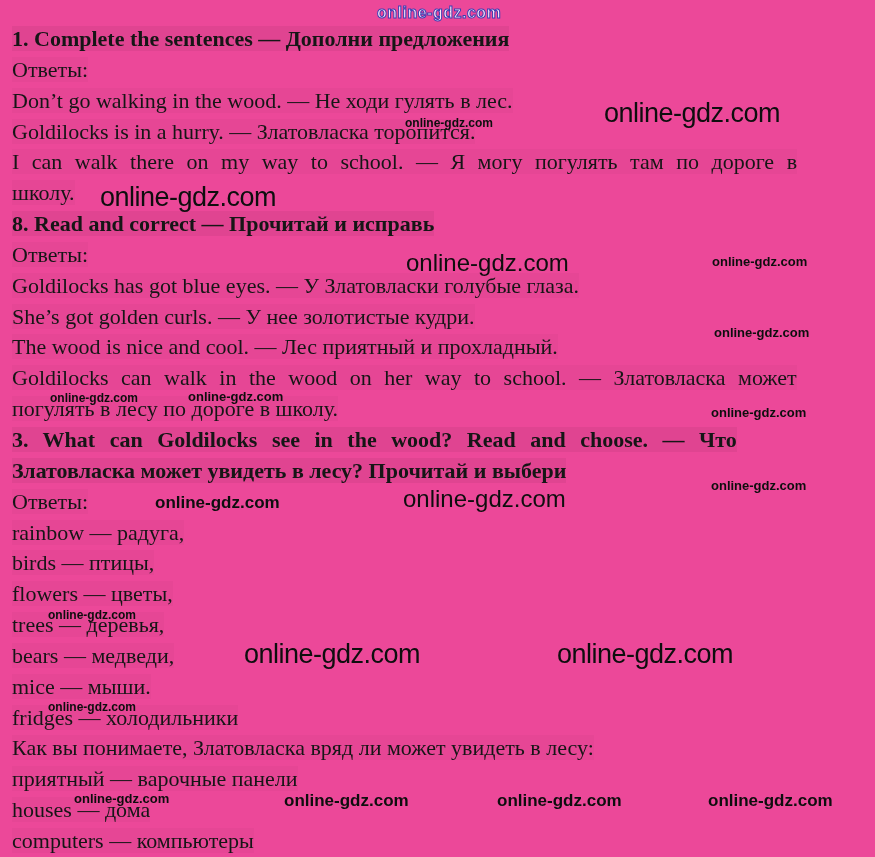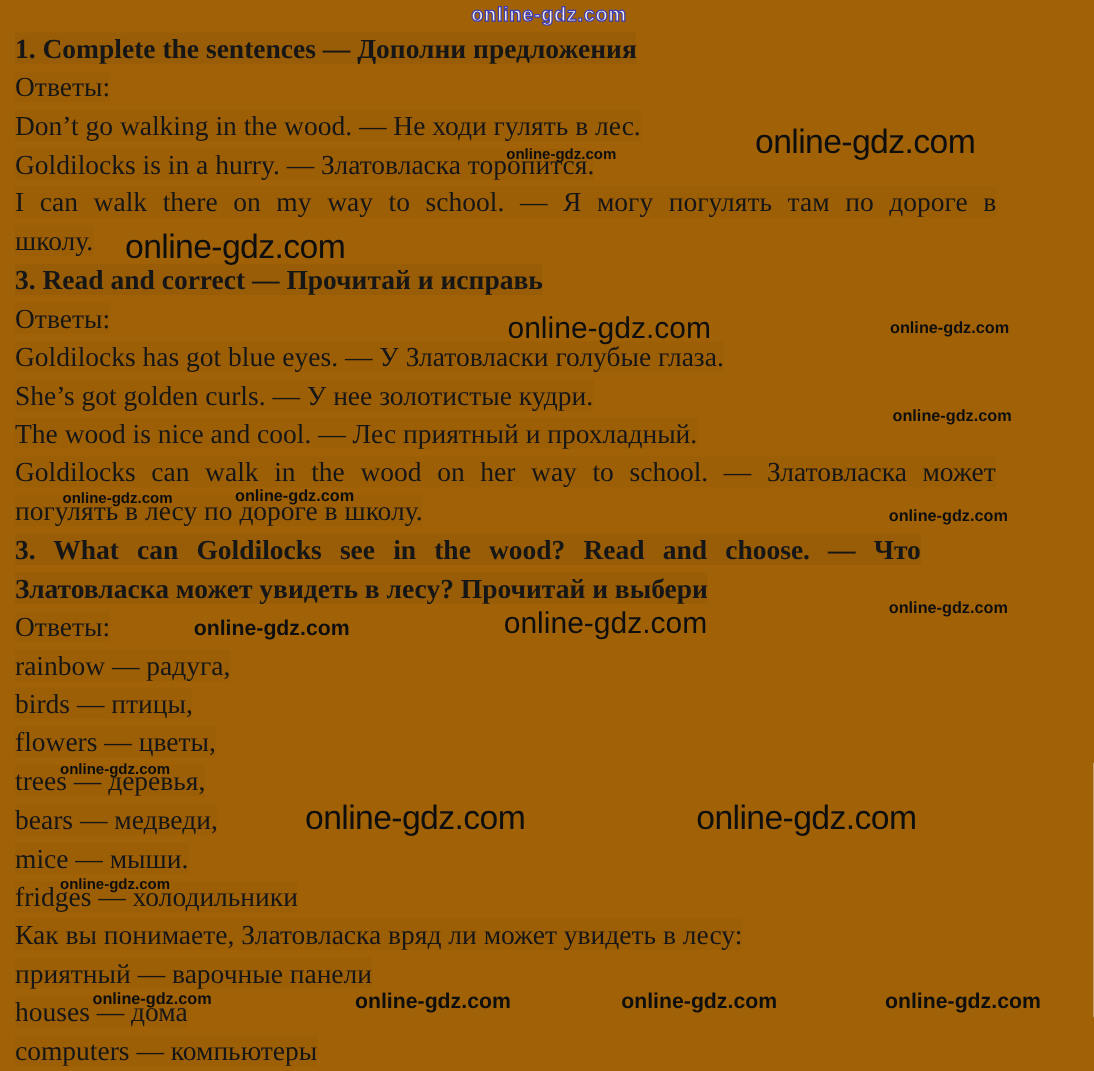--- a/index.html
+++ b/index.html
@@ -1,16 +1,16 @@
 <!DOCTYPE html>
 <html><head>
 <meta charset="utf-8">
 <style>
   html,body{margin:0;padding:0;background:#ffffff;}
-  #page{position:relative;width:875px;height:857px;background:#a16207;overflow:hidden;
+  #page{position:relative;width:875px;height:857px;background:#ec4899;overflow:hidden;
         font-family:"Liberation Serif",serif;color:#161616;}
   .doc{position:absolute;left:12px;top:0;width:851px;padding-top:24px;}
   .line{font-size:22px;line-height:30.85px;white-space:nowrap;}
   .line > span{background:rgba(0,0,0,0.025);}
   .h{font-weight:bold;}
   .h > span{background:rgba(0,0,0,0.05);}
   .spread{word-spacing:7px;}
   .spread-h{word-spacing:9px;font-family:Liberation Serif, serif;}
   .wm{position:absolute;font-family:"Liberation Sans",sans-serif;color:#0e0e0e;
       white-space:nowrap;line-height:1;}
@@ -50,21 +50,21 @@
   <span class="wm wm-md" style="left:497px;top:792px;">online-gdz.com</span>
   <span class="wm wm-md" style="left:708px;top:792px;">online-gdz.com</span>
 
   <div class="doc">
     <div class="line h"><span>1. Complete the sentences — Дополни предложения</span></div>
     <div class="line"><span>Ответы:</span></div>
     <div class="line"><span>Don’t go walking in the wood. — Не ходи гулять в лес.</span></div>
     <div class="line"><span>Goldilocks is in a hurry. — Златовласка торопится.</span></div>
     <div class="line spread"><span>I can walk there on my way to school. — Я могу погулять там по дороге в</span></div>
     <div class="line"><span>школу.</span></div>
-    <div class="line h"><span>3. Read and correct — Прочитай и исправь</span></div>
+    <div class="line h"><span>8. Read and correct — Прочитай и исправь</span></div>
     <div class="line"><span>Ответы:</span></div>
     <div class="line"><span>Goldilocks has got blue eyes. — У Златовласки голубые глаза.</span></div>
     <div class="line"><span>She’s got golden curls. — У нее золотистые кудри.</span></div>
     <div class="line"><span>The wood is nice and cool. — Лес приятный и прохладный.</span></div>
     <div class="line spread"><span>Goldilocks can walk in the wood on her way to school. — Златовласка может</span></div>
     <div class="line"><span>погулять в лесу по дороге в школу.</span></div>
     <div class="line h spread-h"><span>3. What can Goldilocks see in the wood? Read and choose. — Что</span></div>
     <div class="line h"><span>Златовласка может увидеть в лесу? Прочитай и выбери</span></div>
     <div class="line"><span>Ответы:</span></div>
     <div class="line"><span>rainbow — радуга,</span></div>

